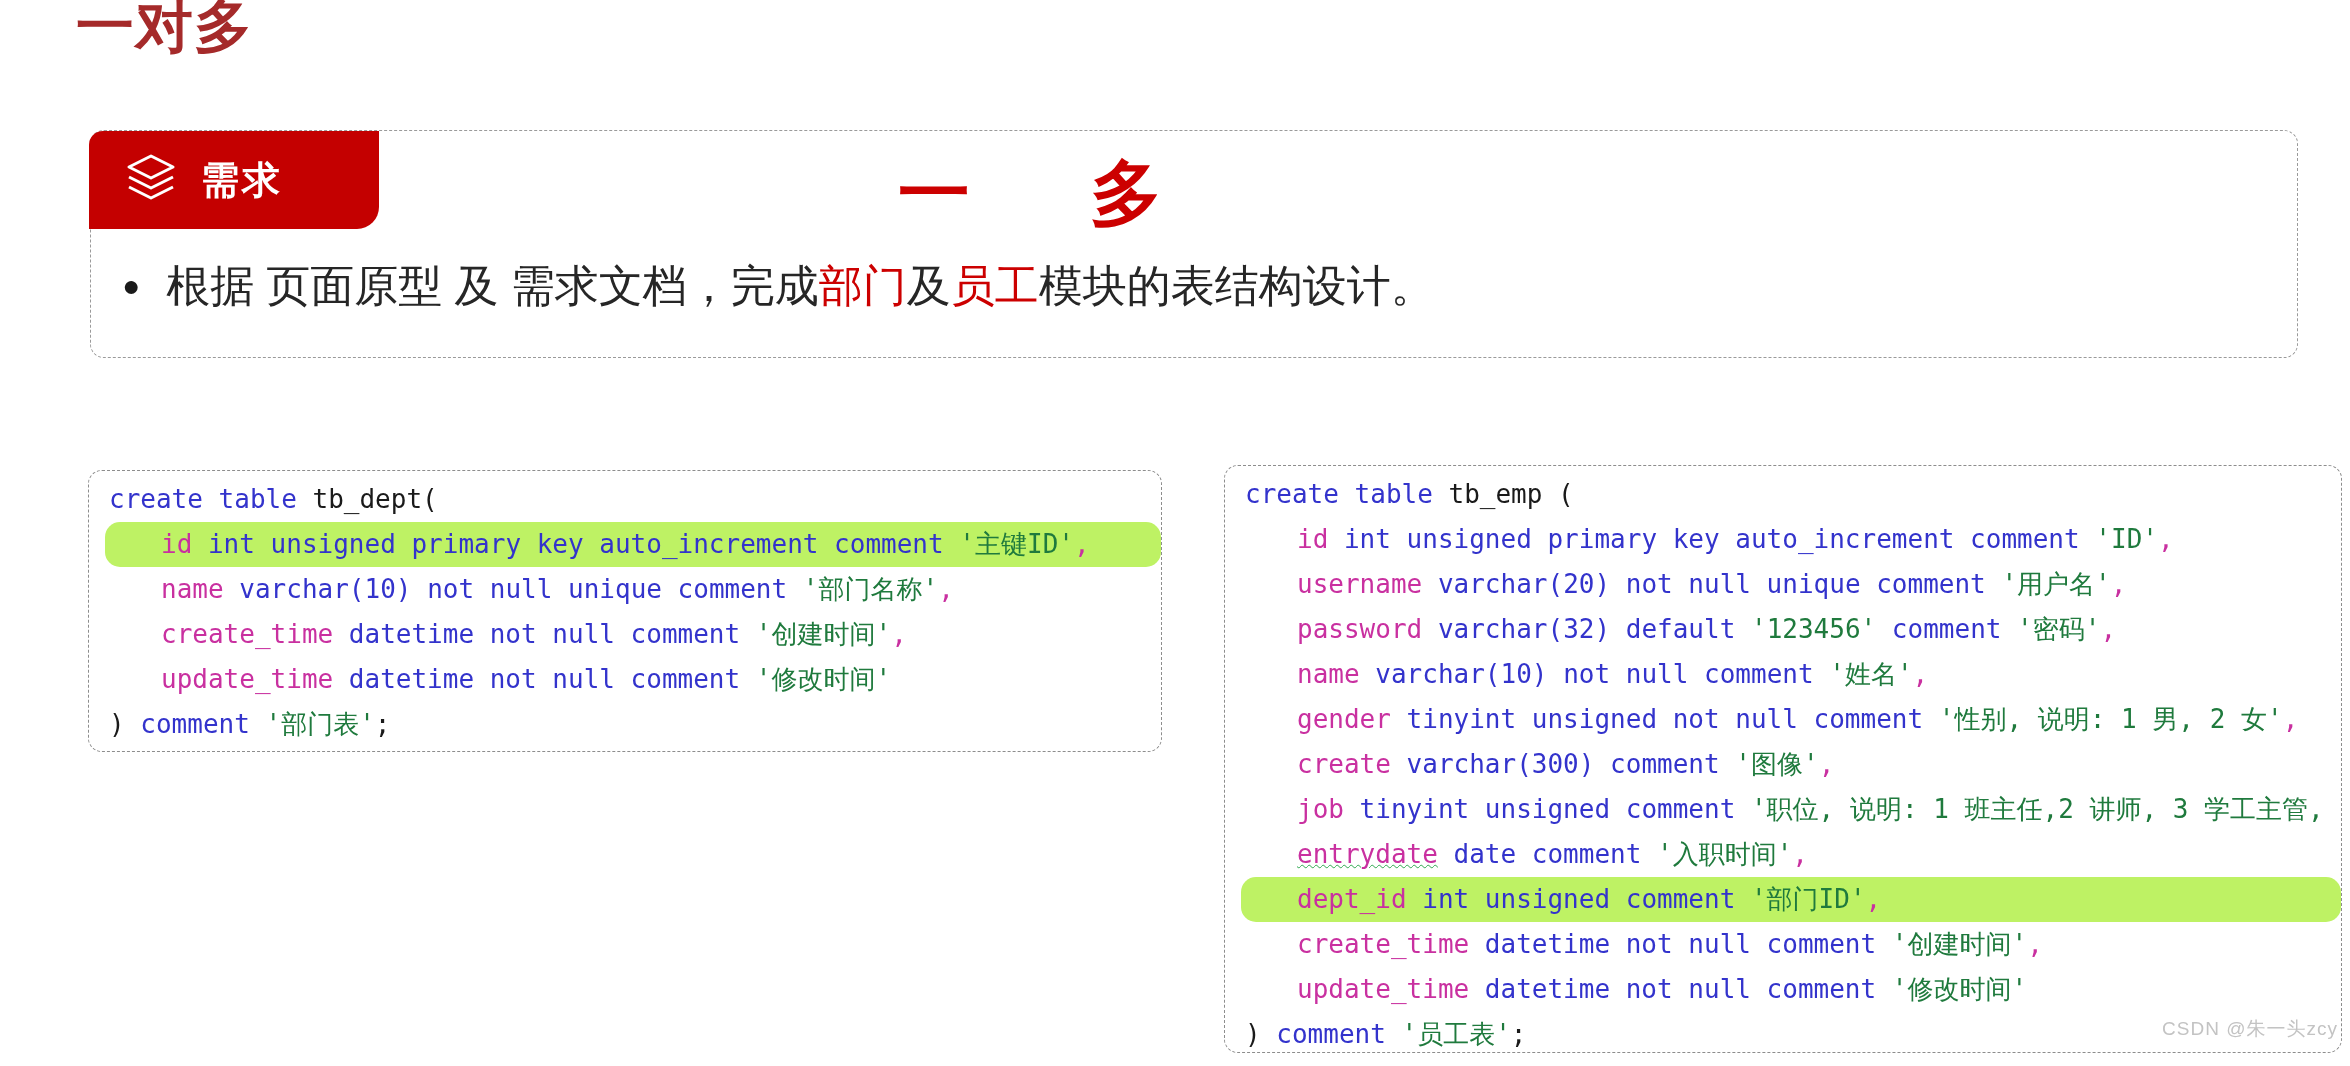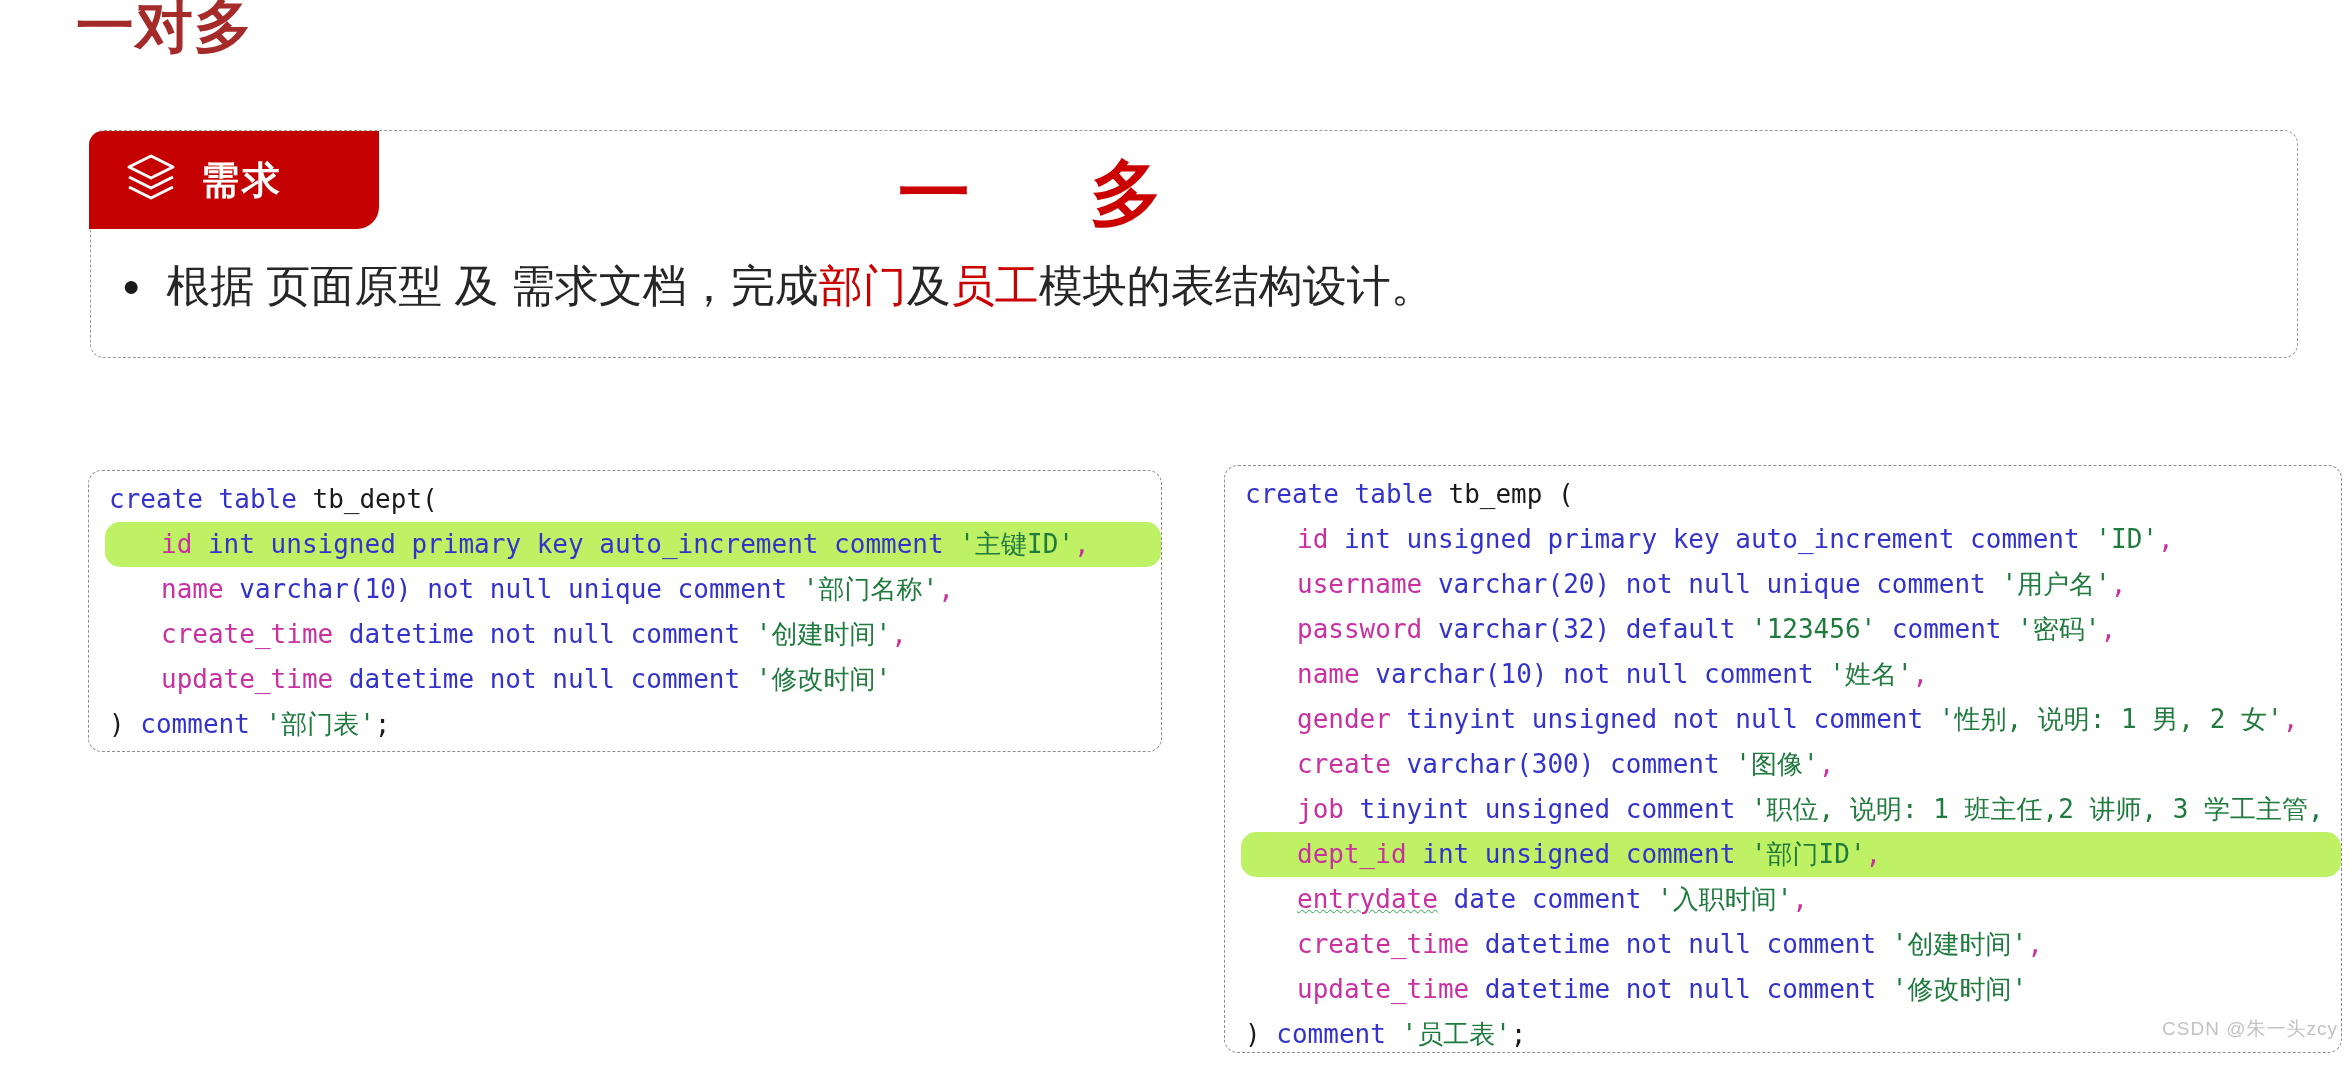--- a/index.html
+++ b/index.html
@@ -186,20 +186,20 @@
 
 <div class="code-panel" id="code-panel-emp">
     <div class="code-line"><span class="kw">create table </span><span class="plain">tb_emp (</span></div>
     <div class="code-line indent"><span class="col">id</span><span class="kw"> int unsigned primary key auto_increment comment </span><span class="str">'ID'</span><span class="punct">,</span></div>
     <div class="code-line indent"><span class="col">username</span><span class="kw"> varchar(</span><span class="num">20</span><span class="kw">) not null unique comment </span><span class="str">'用户名'</span><span class="punct">,</span></div>
     <div class="code-line indent"><span class="col">password</span><span class="kw"> varchar(</span><span class="num">32</span><span class="kw">) default </span><span class="str">'123456'</span><span class="kw"> comment </span><span class="str">'密码'</span><span class="punct">,</span></div>
     <div class="code-line indent"><span class="col">name</span><span class="kw"> varchar(</span><span class="num">10</span><span class="kw">) not null comment </span><span class="str">'姓名'</span><span class="punct">,</span></div>
     <div class="code-line indent"><span class="col">gender</span><span class="kw"> tinyint unsigned not null comment </span><span class="str">'性别, 说明: 1 男, 2 女'</span><span class="punct">,</span></div>
     <div class="code-line indent"><span class="col">create</span><span class="kw"> varchar(</span><span class="num">300</span><span class="kw">) comment </span><span class="str">'图像'</span><span class="punct">,</span></div>
     <div class="code-line indent"><span class="col">job</span><span class="kw"> tinyint unsigned comment </span><span class="str">'职位, 说明: 1 班主任,2 讲师, 3 学工主管,</span></div>
+    <div class="code-line indent"><span class="spell">entrydate</span><span class="kw"> date comment </span><span class="str">'入职时间'</span><span class="punct">,</span></div>
     <div class="code-line indent hl"><span class="col">dept_id</span><span class="kw"> int unsigned comment </span><span class="str">'部门ID'</span><span class="punct">,</span></div>
-    <div class="code-line indent"><span class="spell">entrydate</span><span class="kw"> date comment </span><span class="str">'入职时间'</span><span class="punct">,</span></div>
     <div class="code-line indent"><span class="col">create_time</span><span class="kw"> datetime not null comment </span><span class="str">'创建时间'</span><span class="punct">,</span></div>
     <div class="code-line indent"><span class="col">update_time</span><span class="kw"> datetime not null comment </span><span class="str">'修改时间'</span></div>
     <div class="code-line"><span class="plain">) </span><span class="kw">comment </span><span class="str">'员工表'</span><span class="plain">;</span></div>
   </div>
 
 <div id="watermark">CSDN @朱一头zcy</div>
 
 </body></html>

